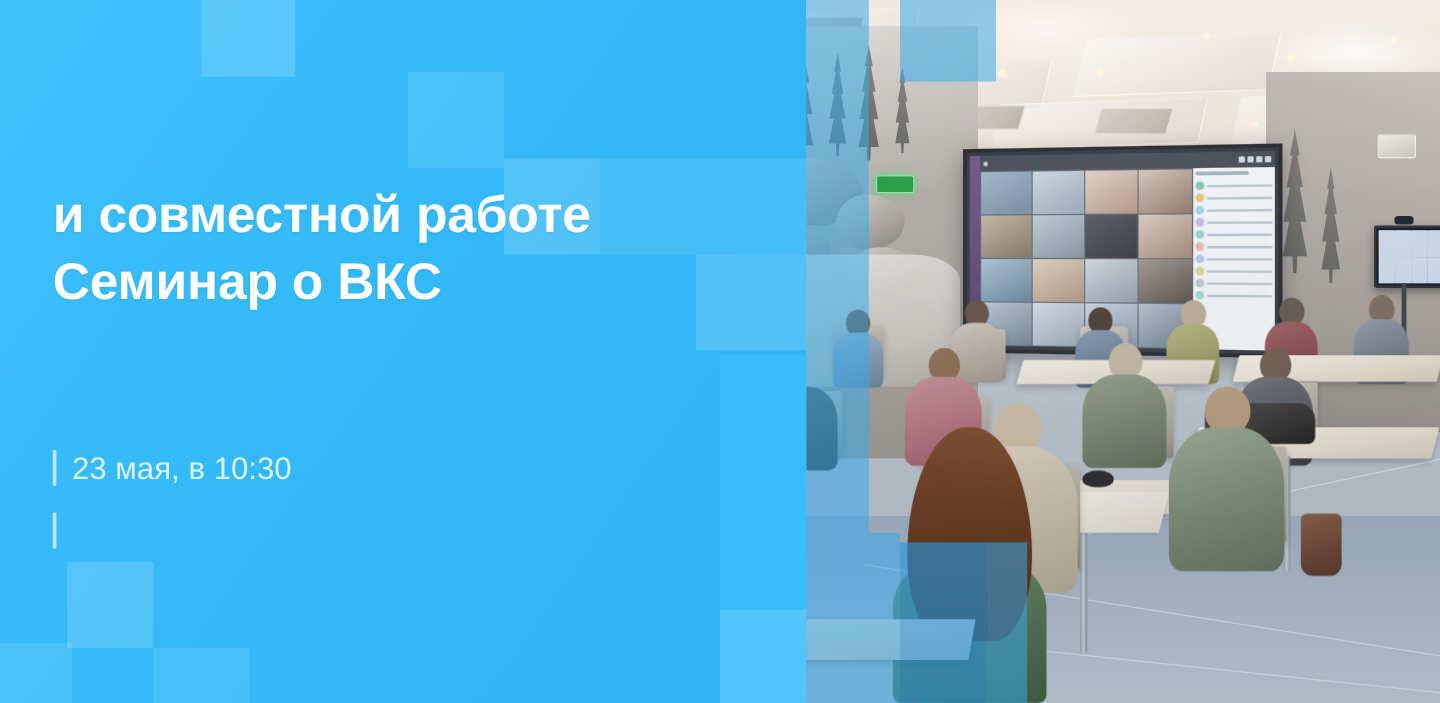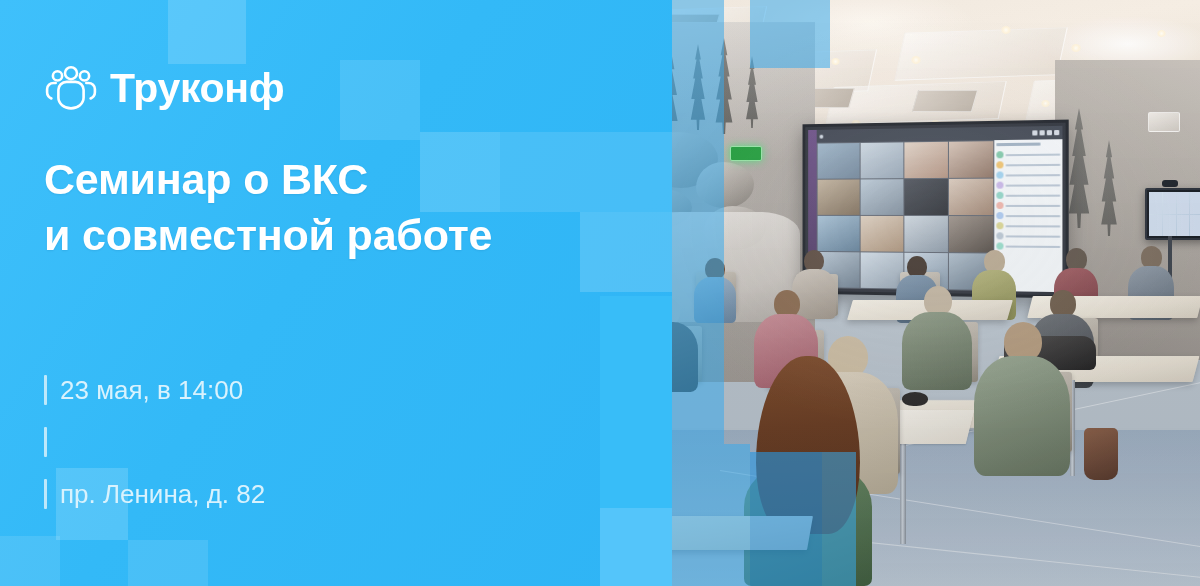--- a/index.html
+++ b/index.html
@@ -489,49 +489,30 @@
   <div class="sq sq-over" style="left:750px;top:0px;width:80px;height:68px;"></div>
   <div class="sq sq-over" style="left:672px;top:294px;width:52px;height:150px;"></div>
   <div class="sq sq-blue" style="left:600px;top:296px;width:72px;height:212px;"></div>
   <div class="sq sq-blue-soft" style="left:600px;top:508px;width:72px;height:78px;"></div>
   <div class="sq sq-over" style="left:672px;top:444px;width:78px;height:142px;"></div>
   <div class="sq sq-over-strong" style="left:750px;top:452px;width:72px;height:134px;"></div>
   <div class="sq sq-over" style="left:822px;top:452px;width:34px;height:134px;"></div>
 
   <div class="content">
 
-    <div class="logo">
-      <span class="logo-mark">
-        <svg viewBox="0 0 54 48" width="54" height="48" aria-hidden="true">
-          <g fill="none" stroke="#ffffff" stroke-width="2.6" stroke-linecap="round" stroke-linejoin="round">
-            <path d="M13.5 16.5a4.6 4.6 0 1 0 0-9.2 4.6 4.6 0 0 0 0 9.2z"></path>
-            <path d="M7.4 34.5c-2.6-1.3-4.3-3.6-4.3-6.3v-3.1c0-3.4 2.9-6.1 6.4-6.1h2.2"></path>
-            <path d="M40.5 16.5a4.6 4.6 0 1 0 0-9.2 4.6 4.6 0 0 0 0 9.2z"></path>
-            <path d="M46.6 34.5c2.6-1.3 4.3-3.6 4.3-6.3v-3.1c0-3.4-2.9-6.1-6.4-6.1h-2.2"></path>
-            <path d="M27 15.2a6 6 0 1 0 0-12 6 6 0 0 0 0 12z"></path>
-            <path d="M39.6 33.6v-7.9c0-4.3-3.7-7.8-8.2-7.8h-8.8c-4.5 0-8.2 3.5-8.2 7.8v7.9c0 6 5.6 10.8 12.6 10.8s12.6-4.8 12.6-10.8z"></path>
-          </g>
-        </svg>
-      </span>
-      <span class="logo-word">Труконф</span>
-    </div>
 
     <div class="headline">
+      <div>и совместной работе</div>
       <div>Семинар о ВКС</div>
-      <div>и совместной работе</div>
     </div>
 
     <div class="details">
       <div class="detail-row">
         <span class="detail-bar"></span>
-        <span>23 мая, в 14:00</span>
+        <span>23 мая, в 10:30</span>
       </div>
       <div class="detail-row">
         <span class="detail-bar"></span>
       </div>
-      <div class="detail-row">
-        <span class="detail-bar"></span>
-        <span>пр. Ленина, д. 82</span>
-      </div>
     </div>
 
   </div>
 </div>
 
 </body></html>

